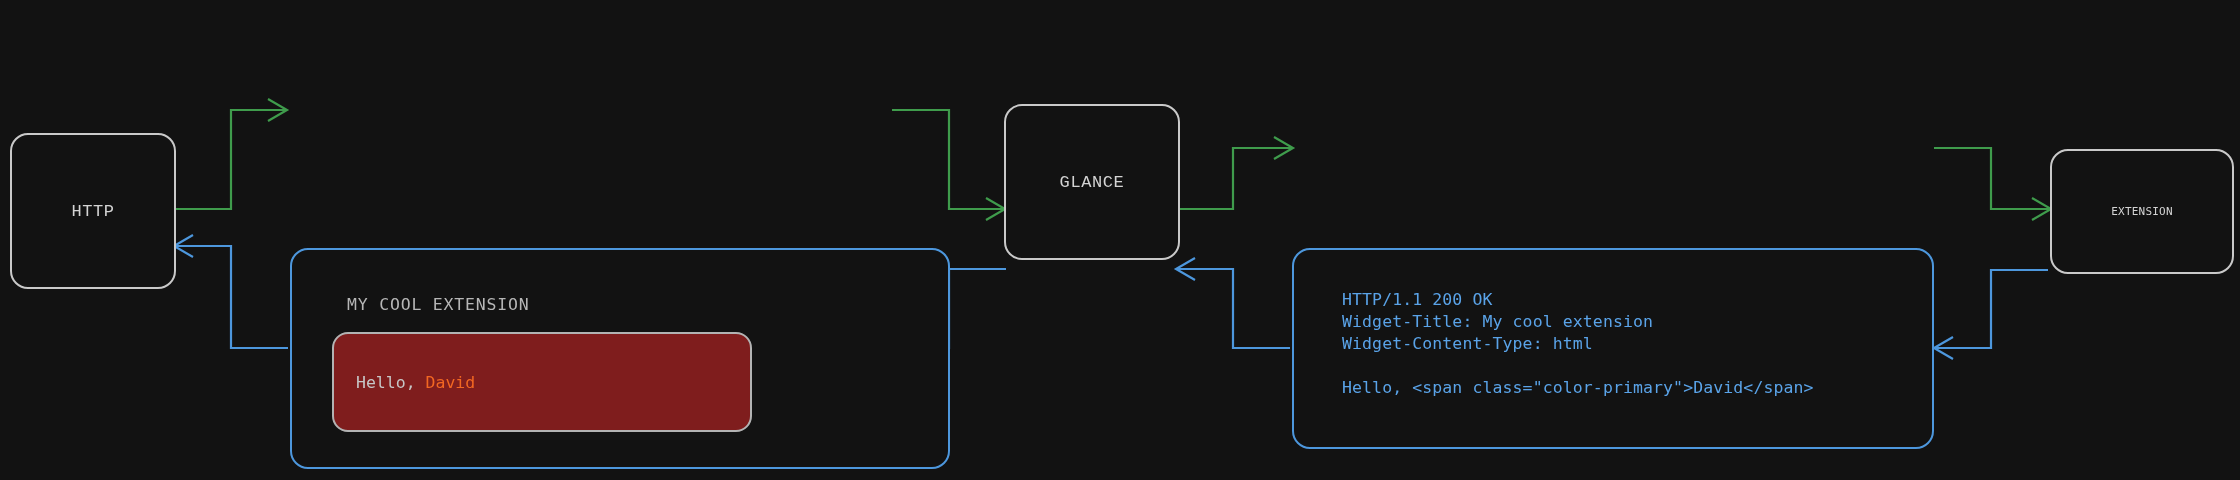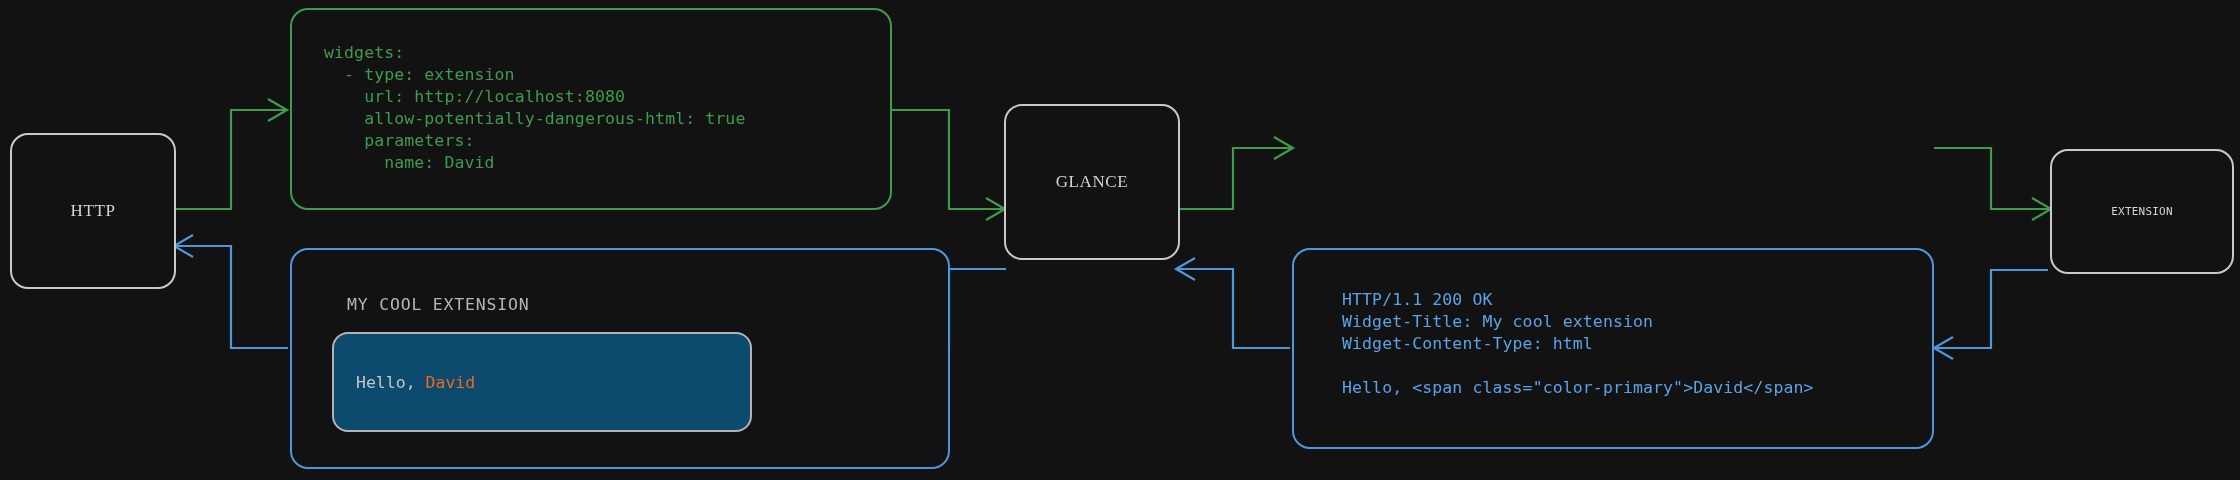--- a/index.html
+++ b/index.html
@@ -27,21 +27,21 @@
     position: absolute;
     border: 2px solid #c9c9c9;
     border-radius: 18px;
     background: #121212;
     display: flex;
     align-items: center;
     justify-content: center;
   }
   .node-label {
     color: #d4d4d4;
-    font-family: Liberation Serif, serif;
+    font-family: Liberation Mono, monospace;
     font-size: 17px;
     letter-spacing: 0.6px;
   }
   .node-label.mono {
     font-family: "DejaVu Sans Mono", monospace;
     font-size: 11px;
     letter-spacing: 0.2px;
   }
   .panel {
     position: absolute;
@@ -65,21 +65,21 @@
     position: absolute;
     color: #b6b6b6;
     font-family: "DejaVu Sans Mono", monospace;
     font-size: 16.5px;
     letter-spacing: 0.8px;
   }
   .inner-card {
     position: absolute;
     border: 2px solid #b3b3b3;
     border-radius: 16px;
-    background: #0c4a6e;
+    background: #7f1d1d;
     box-sizing: border-box;
   }
   .inner-text {
     position: absolute;
     font-family: "DejaVu Sans Mono", monospace;
     font-size: 16.5px;
     color: #c6c6c6;
     white-space: pre;
   }
   .accent { color: #f26722; }
@@ -132,28 +132,20 @@
   </div>
 
   <div class="node" style="left:1004px; top:104px; width:172px; height:152px;">
     <span class="node-label">GLANCE</span>
   </div>
 
   <div class="node" style="left:2050px; top:149px; width:180px; height:121px;">
     <span class="node-label mono">EXTENSION</span>
   </div>
 
-  <div class="panel green" style="left:290px; top:8px; width:602px; height:202px;">
-    <div class="code green" style="left:32px; top:32px;">widgets:
-  - type: extension
-    url: http://localhost:8080
-    allow-potentially-dangerous-html: true
-    parameters:
-      name: David</div>
-  </div>
 
 
   <div class="panel blue" style="left:1292px; top:248px; width:642px; height:201px;padding-left:36px;">
     <div class="code blue" style="left:48px; top:39px;">HTTP/1.1 200 OK
 Widget-Title: My cool extension
 Widget-Content-Type: html
 
 Hello, &lt;span class="color-primary"&gt;David&lt;/span&gt;</div>
   </div>
 

